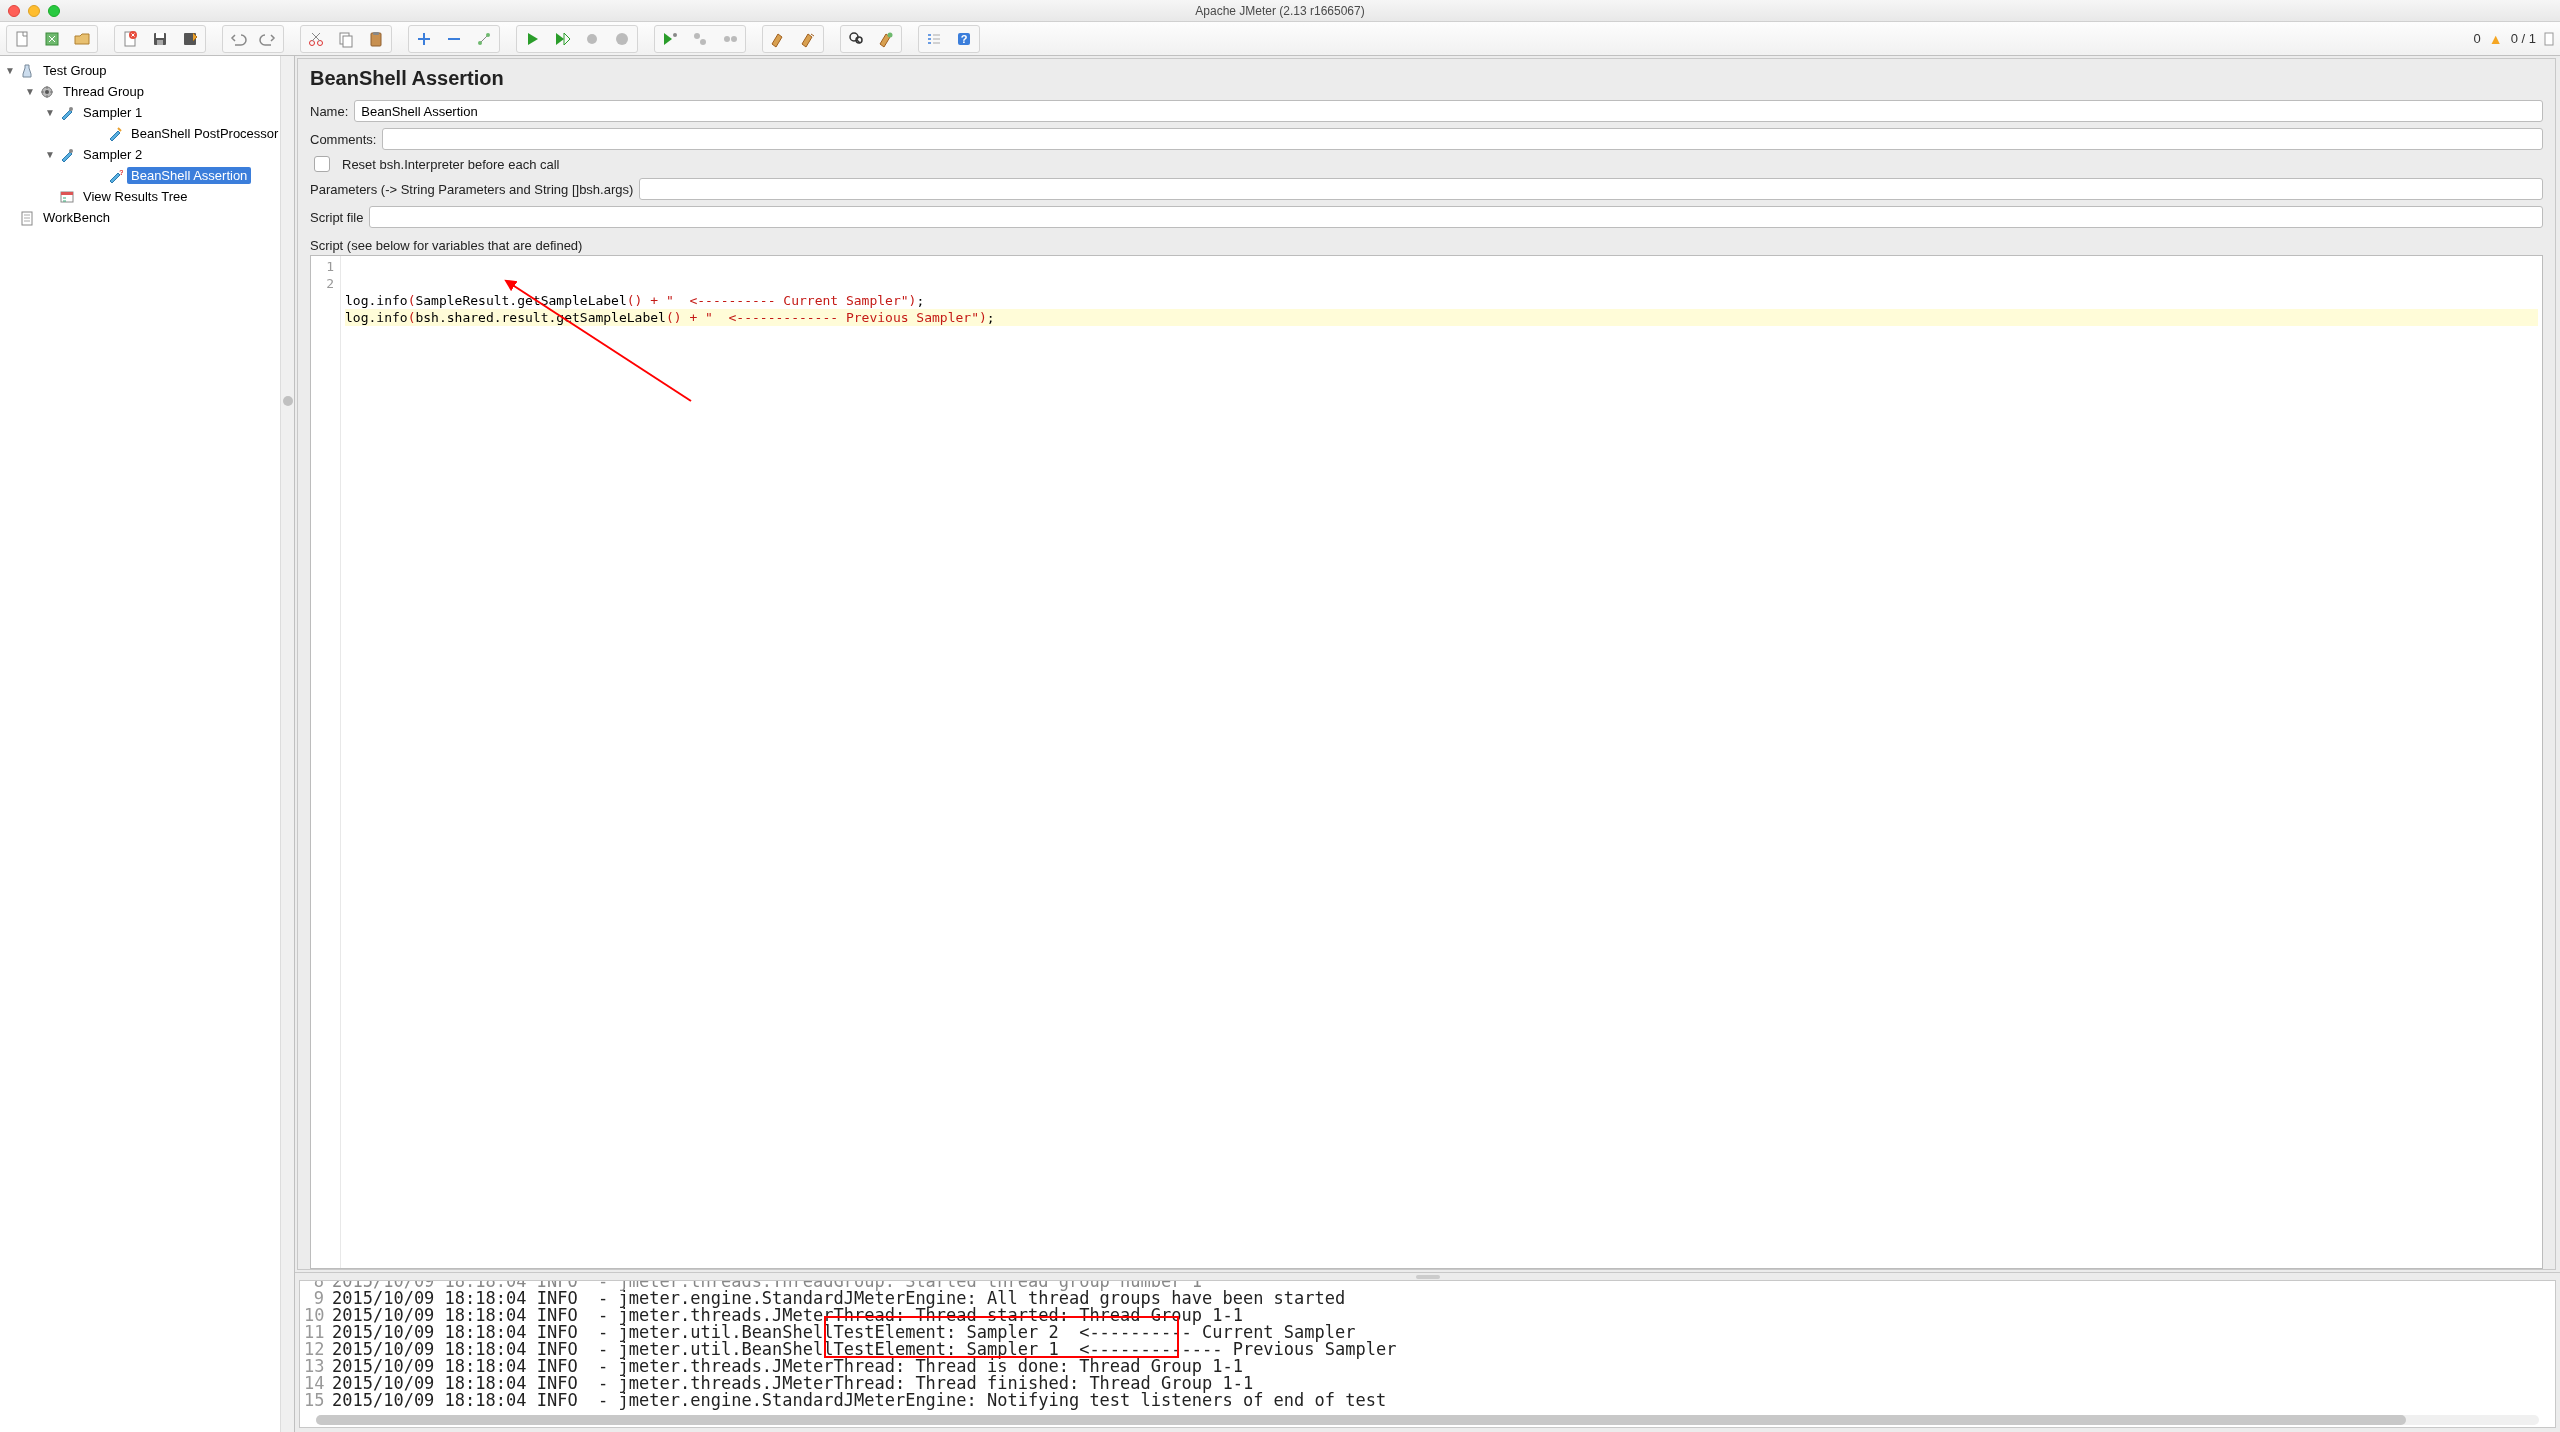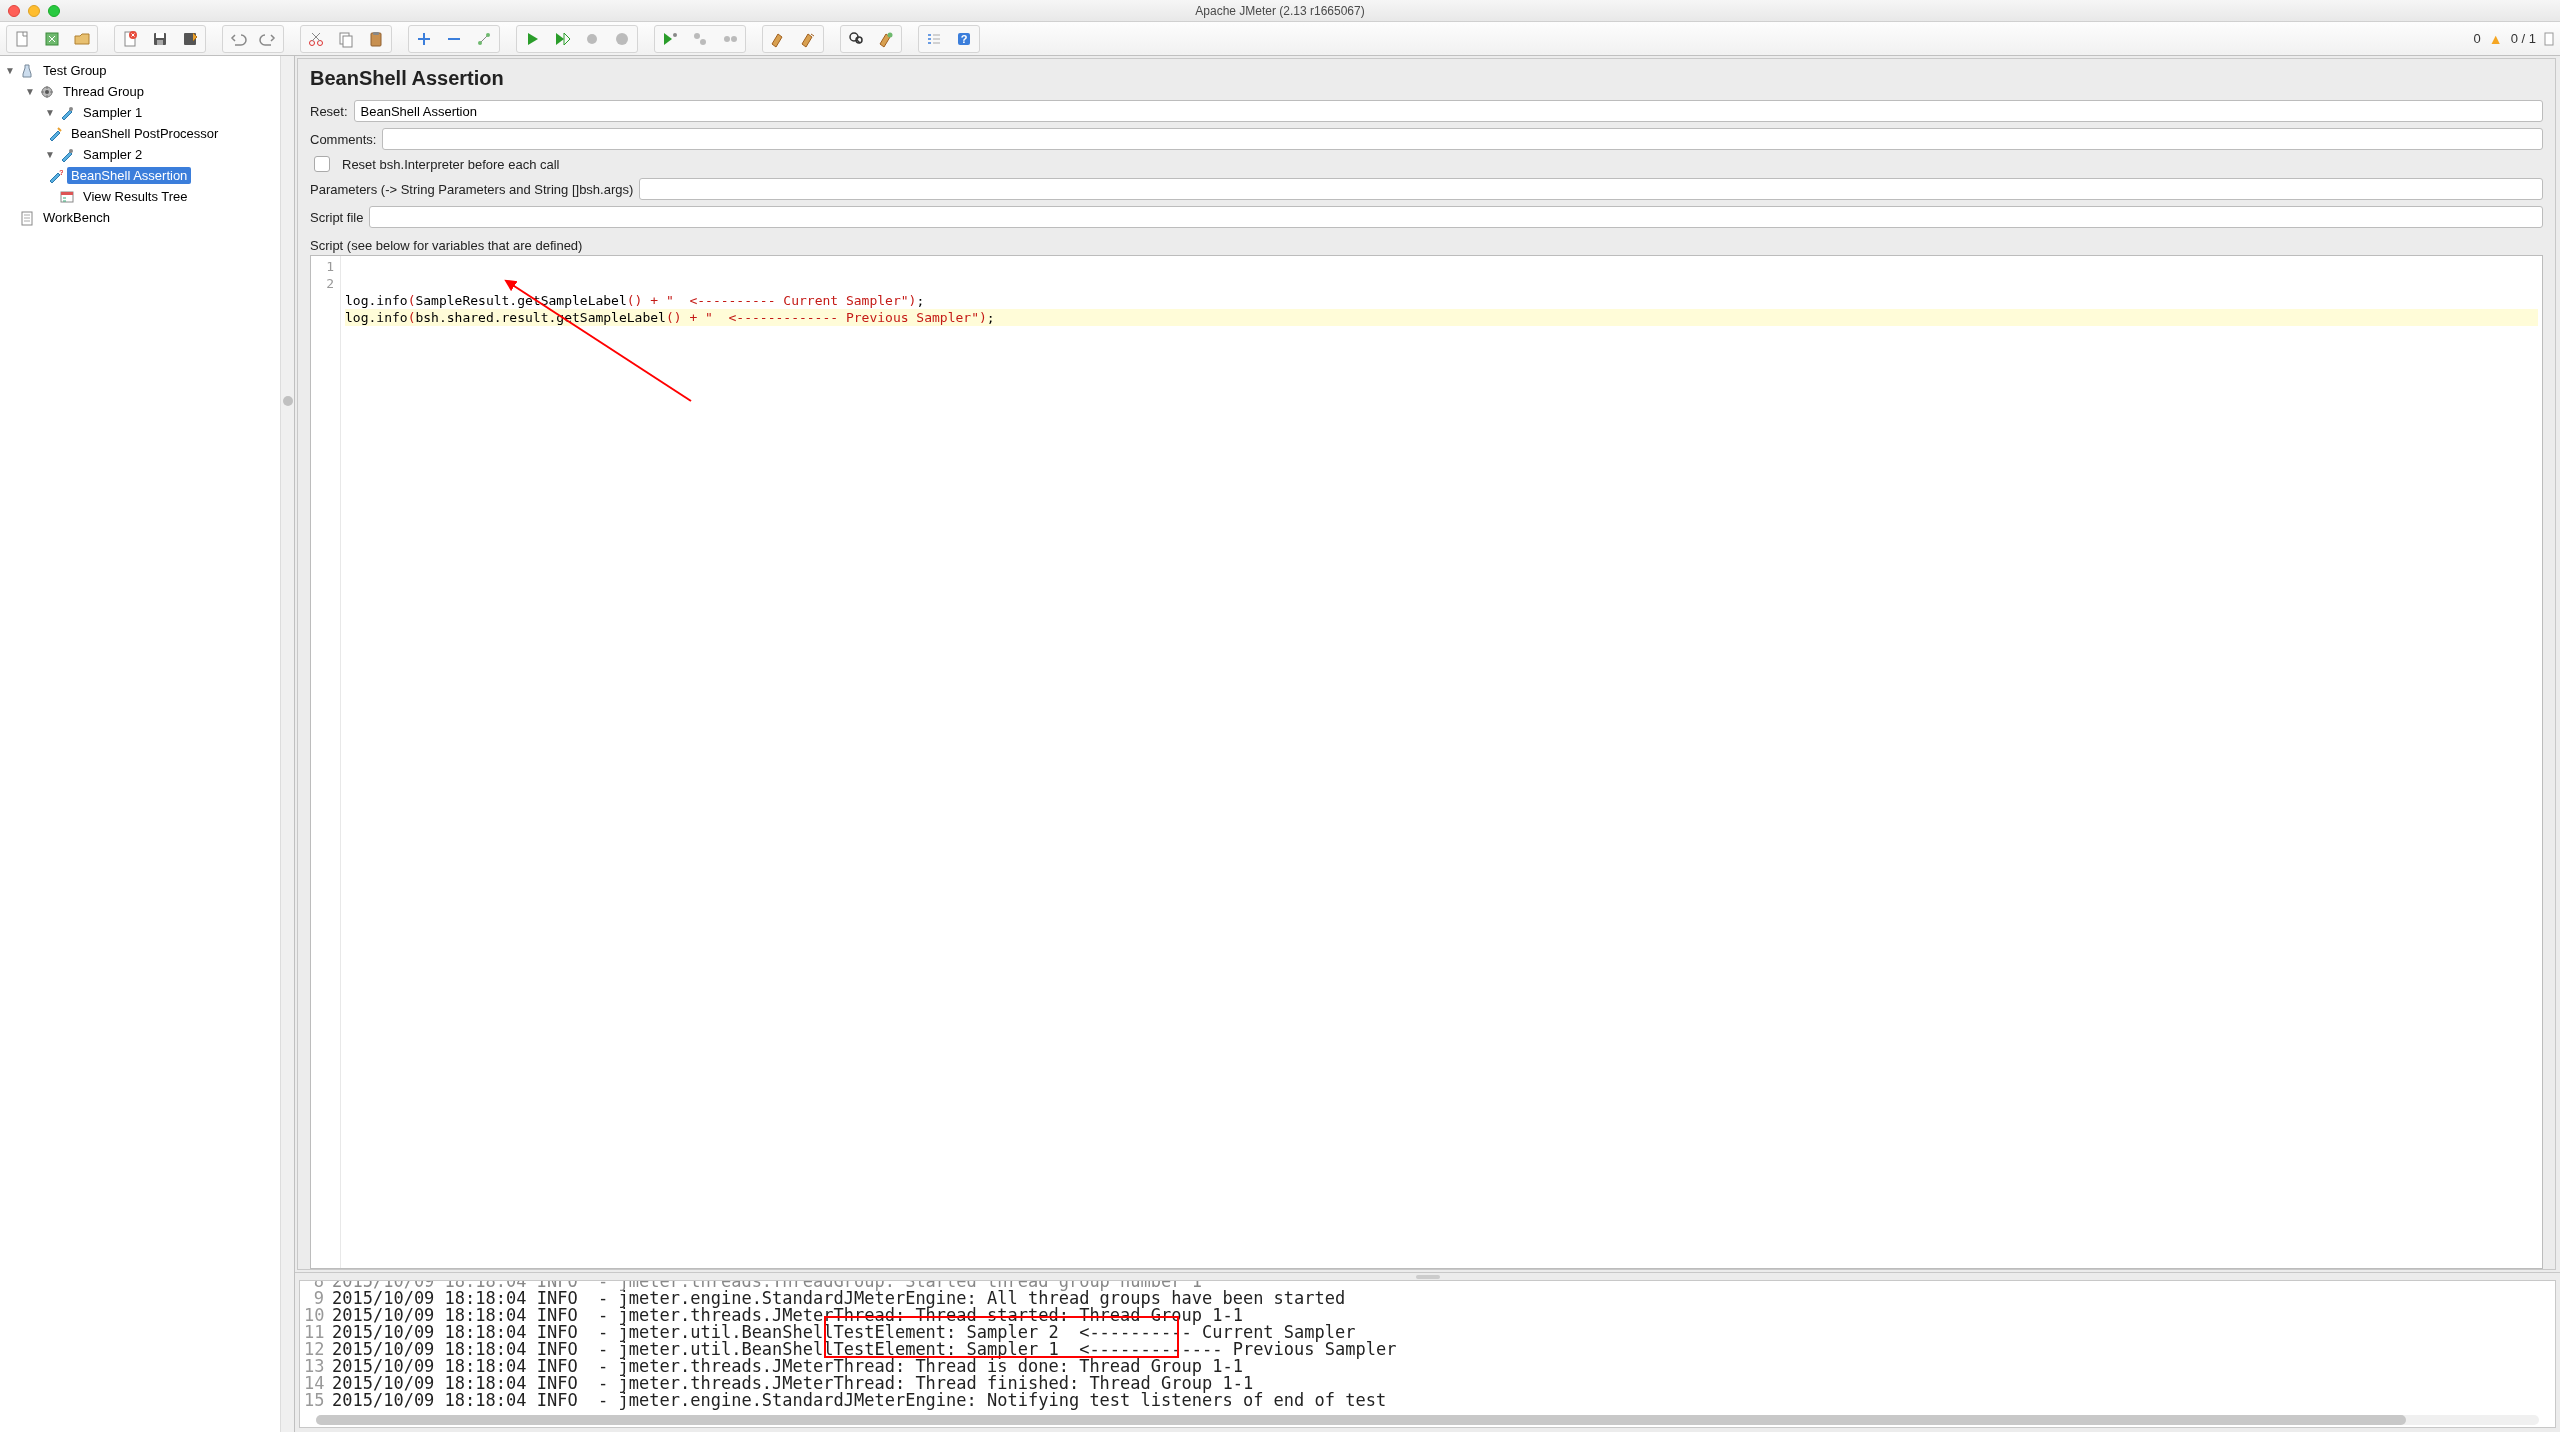--- a/index.html
+++ b/index.html
@@ -24,21 +24,21 @@
 
 .tree-panel { width: 295px; background: #fff; border-right: 1px solid #c0c0c0; padding: 4px 0; position: relative; display: flex; flex-direction: column; }
 .tree-content { flex: 1; overflow: auto; }
 .tree-scrollbar { width: 14px; background: #f0f0f0; border-left: 1px solid #ddd; position: absolute; right: 0; top: 0; bottom: 0; }
 .tree-scroll-thumb { position: absolute; top: 340px; left: 2px; width: 10px; height: 10px; background: #c0c0c0; border-radius: 5px; }
 .tree-row { display: flex; align-items: center; height: 21px; padding-right: 4px; white-space: nowrap; }
 .tree-row .disclosure { width: 12px; text-align: center; color: #666; font-size: 10px; }
 .tree-row .icon { width: 18px; height: 16px; margin: 0 3px 0 2px; display: inline-flex; align-items: center; justify-content: center; }
 .tree-row .label { padding: 1px 4px; }
 .tree-row.selected .label { background: #3b7edb; color: #fff; border-radius: 2px; }
-.ind0 { padding-left: 4px; } .ind1 { padding-left: 24px; } .ind2 { padding-left: 44px; } .ind3 { padding-left: 32px; }
+.ind0 { padding-left: 4px; } .ind1 { padding-left: 24px; } .ind2 { padding-left: 44px; } .ind3 { padding-left: 92px; }
 
 .right-area { flex: 1; display: flex; flex-direction: column; }
 .config-panel { flex: 1; background: #ececec; padding: 8px 12px 0 12px; border: 1px solid #c8c8c8; margin: 2px 4px 0 2px; overflow: hidden; display: flex; flex-direction: column; }
 .config-title { font-size: 20px; font-weight: bold; color: #222; margin-bottom: 10px; }
 .field-row { display: flex; align-items: center; margin-bottom: 6px; gap: 6px; }
 .field-label { font-size: 13px; color: #222; }
 .text-input { flex: 1; height: 22px; border: 1px solid #bcbcbc; border-radius: 3px; padding: 0 6px; font-size: 13px; background: #fff; }
 .checkbox { width: 16px; height: 16px; border: 1px solid #aaa; border-radius: 3px; background: #fff; margin: 0 6px 0 4px; }
 
 .script-label { font-size: 13px; color: #222; margin-top: 4px; margin-bottom: 2px; }
@@ -361,21 +361,21 @@
     </div>
     <div class="tree-scrollbar">
         <div class="tree-scroll-thumb"></div>
       </div>
   </div>
 
   <div class="right-area">
     <div class="config-panel">
       <div class="config-title">BeanShell Assertion</div>
       <div class="field-row">
-        <span class="field-label">Reset:</span>
+        <span class="field-label">Name:</span>
         <input class="text-input" value="BeanShell Assertion" style="">
       </div>
       <div class="field-row">
         <span class="field-label">Comments:</span>
         <input class="text-input" value="" style="">
       </div>
       <div class="field-row">
         <span class="checkbox"></span>
         <span class="field-label">Reset bsh.Interpreter before each call</span>
       </div>

